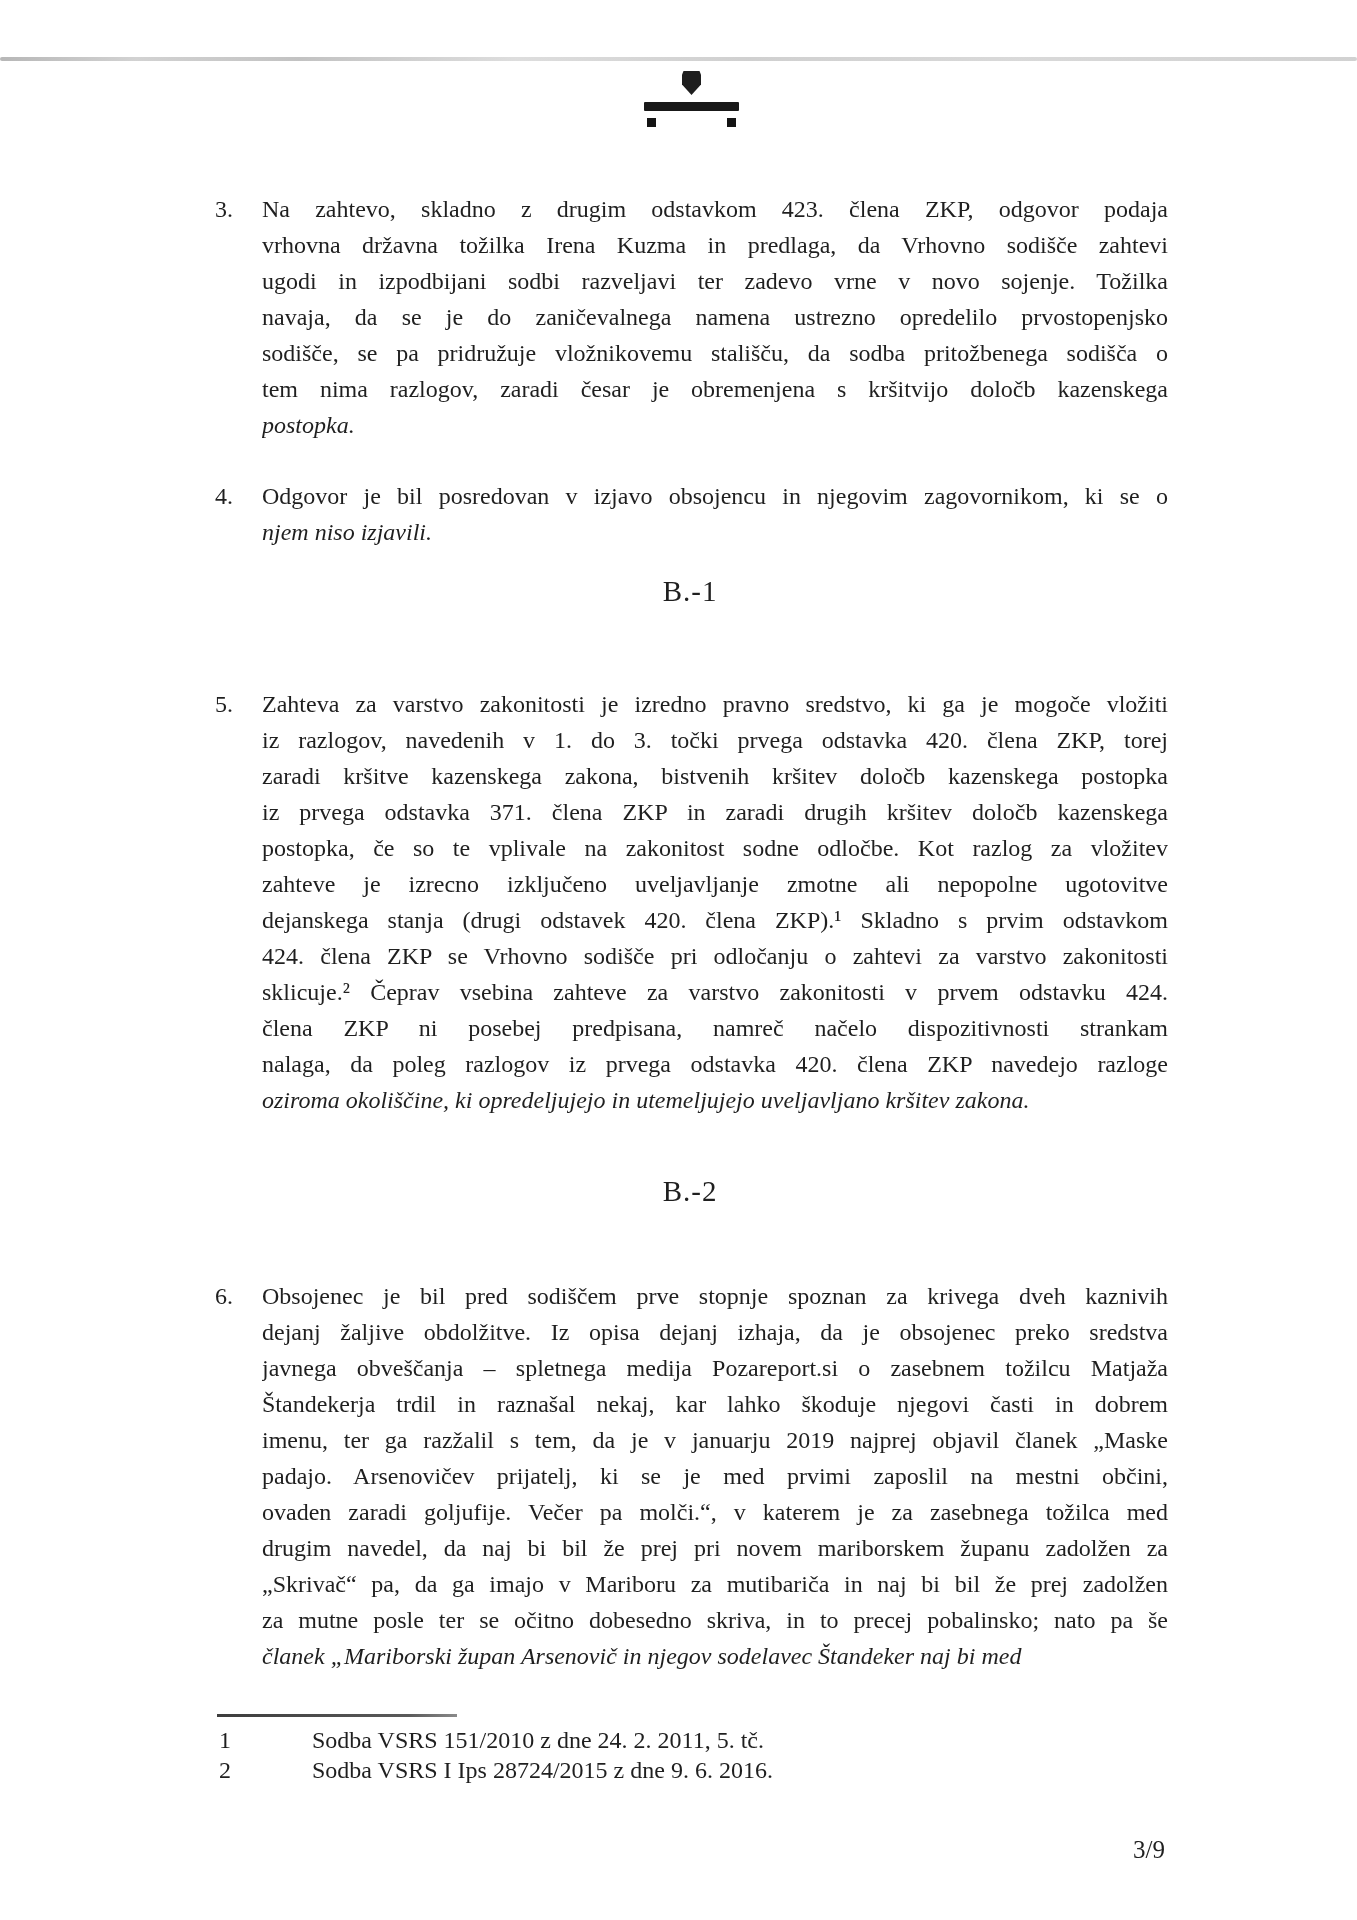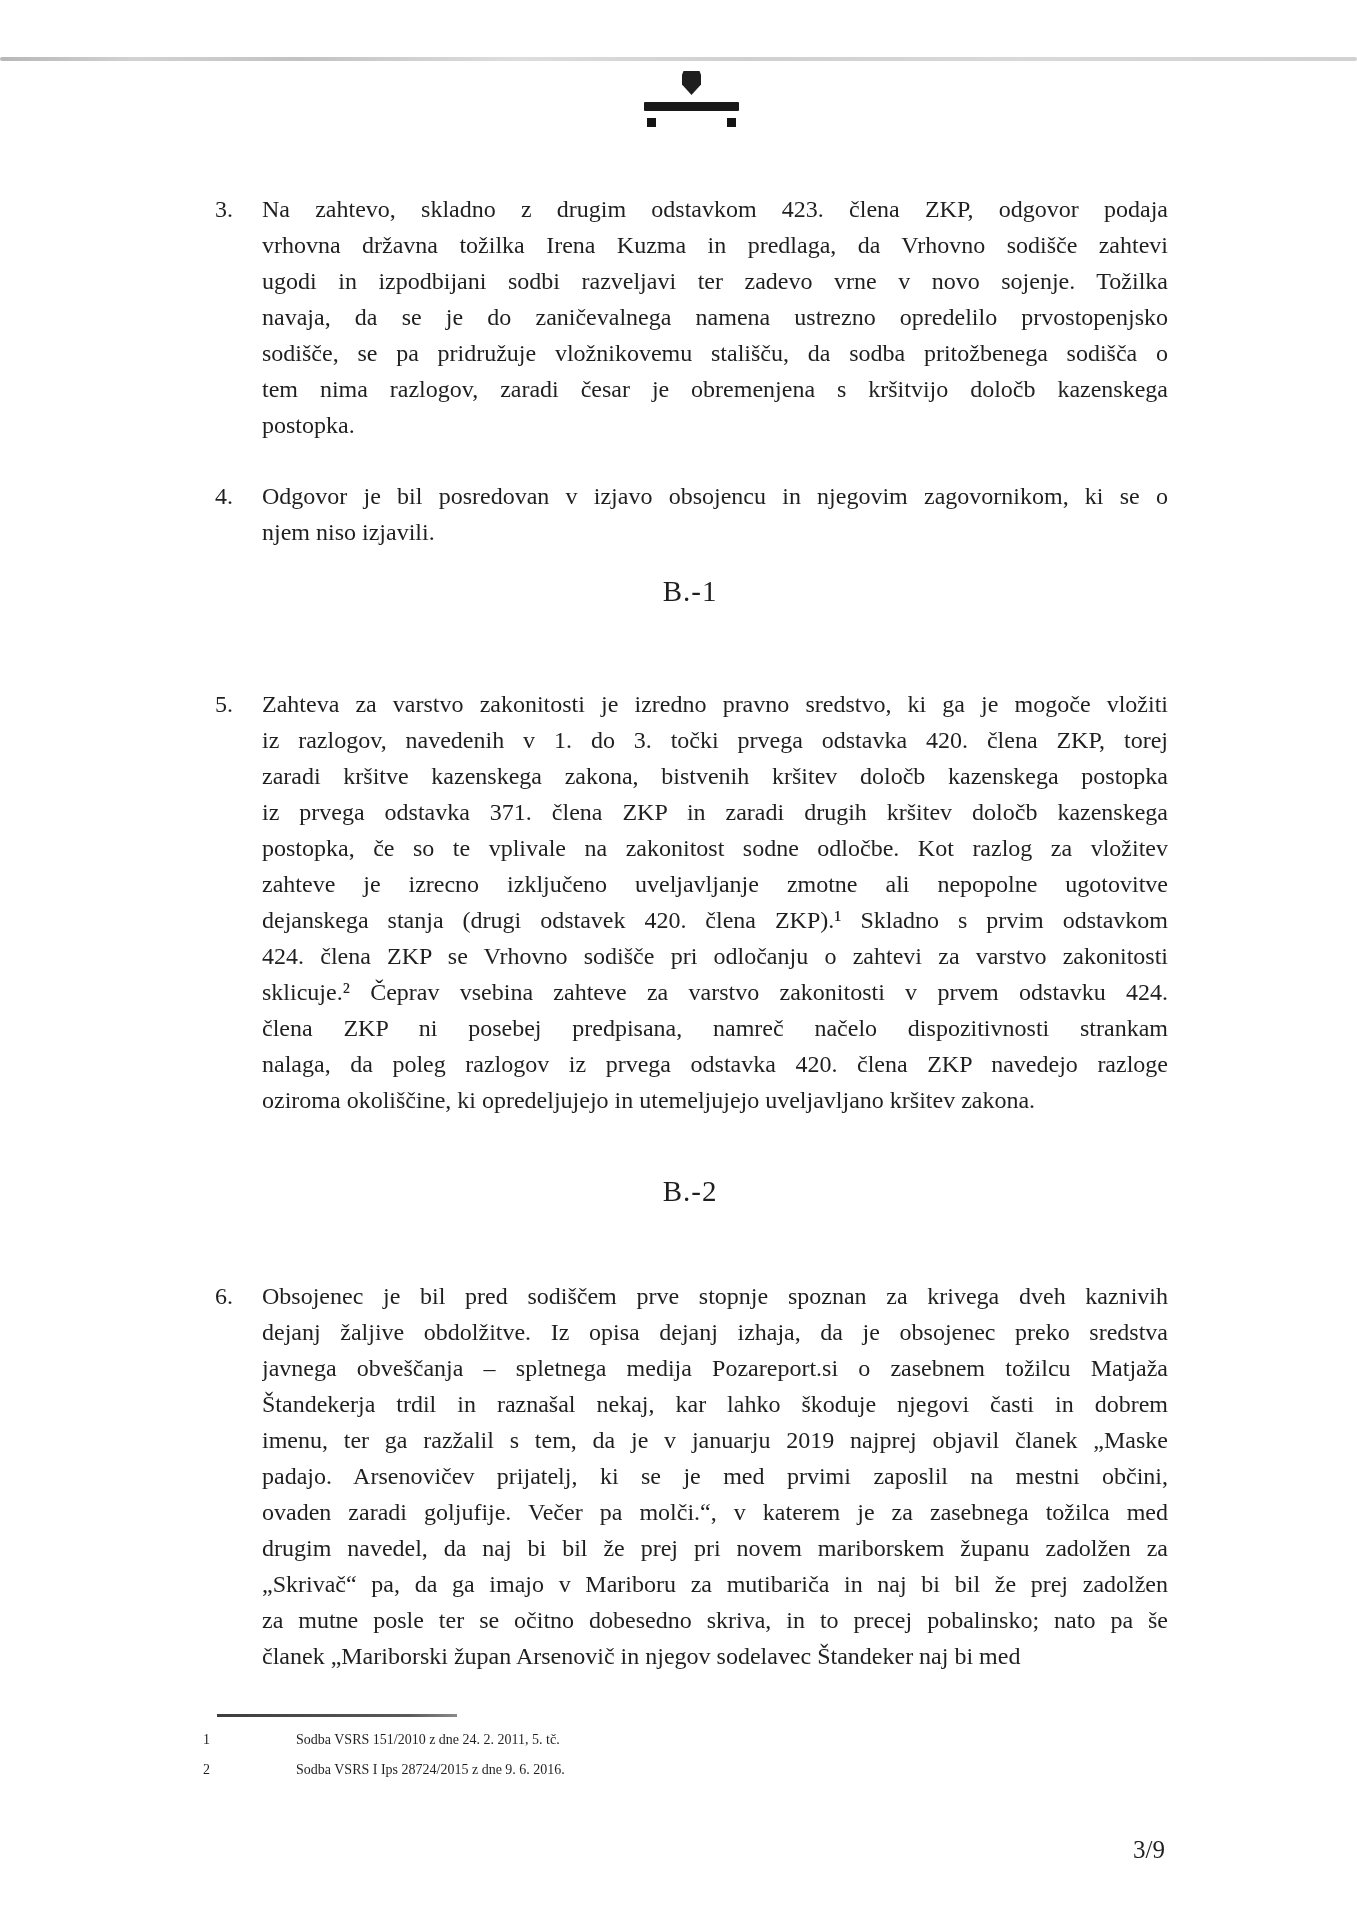--- a/index.html
+++ b/index.html
@@ -43,21 +43,21 @@
 
   
   .para { position: absolute; left: 215px; width: 953px; font-size: 24px; }
   .pnum { position: absolute; left: 0; top: 0; line-height: 36px; }
   .plines { margin-left: 47px; width: 906px; }
   .pline {
     height: 36px; line-height: 36px;
     text-align: justify; text-align-last: justify;
     overflow: hidden; white-space: normal;
   }
-  .pline.last { text-align-last: left; }
+  .pline.last { text-align-last: left; font-style: italic; }
 
   .p3 { top: 191px; }
   .p4 { top: 478px; }
   .p5 { top: 686px; }
   .p6 { top: 1278px; }
 
   
   .heading {
     position: absolute; left: 215px; width: 950px;
     margin: 0; text-align: center;
@@ -65,21 +65,21 @@
   }
   .h-b1 { top: 575px; }
   .h-b2 { top: 1175px; }
 
   
   .fnrule {
     position: absolute; left: 217px; top: 1714px;
     width: 240px; height: 3px;
     background: linear-gradient(to right, #3d3d3d, #5a5a5a 80%, #8a8a8a);
   }
-  .footnote { position: absolute; left: 203px; width: 950px; font-size: 14px; line-height: 26px; }
+  .footnote { position: absolute; left: 219px; width: 950px; font-size: 24px; line-height: 26px; }
   .fn1 { top: 1727px; }
   .fn2 { top: 1757px; }
   .fnnum { display: inline-block; width: 93px; }
 
   .pageno {
     position: absolute; left: 215px; top: 1836px;
     width: 950px; text-align: right; font-size: 25px;
   }
 </style>
 </head>

